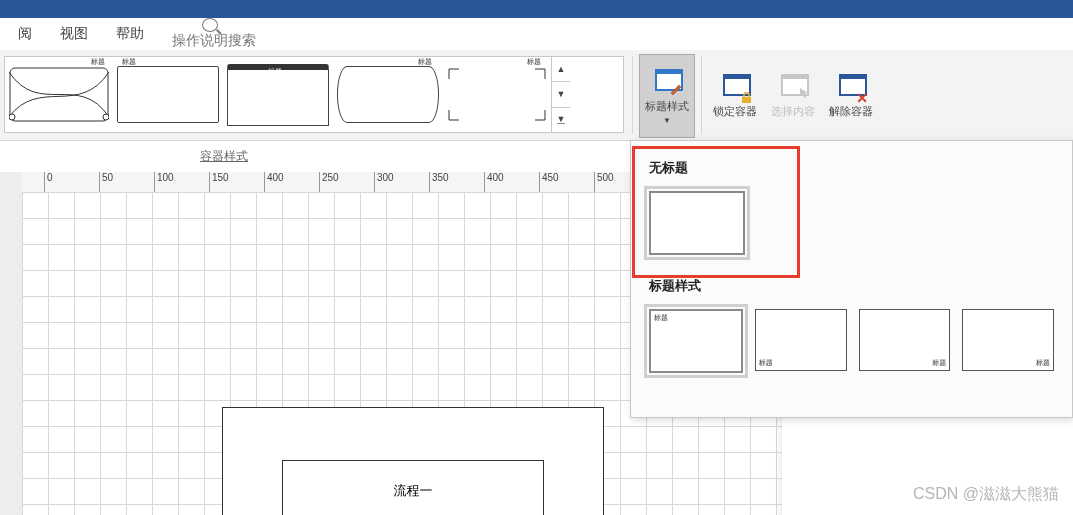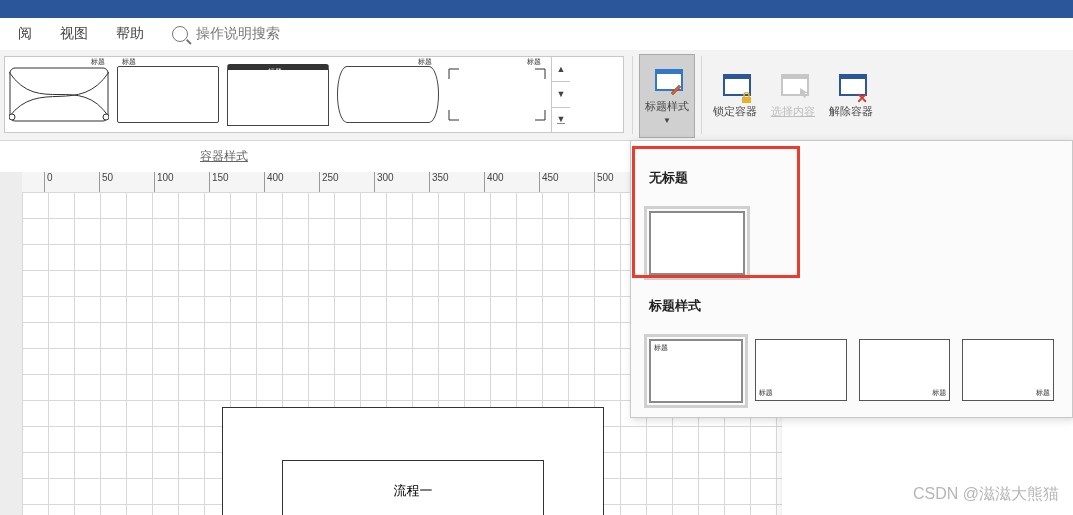--- a/index.html
+++ b/index.html
@@ -46,20 +46,21 @@
     border-right: 3px solid #e83c2c;
     box-sizing: border-box;
     padding-top: 1px;
   }
   .search-area {
     display: flex;
     align-items: center;
     margin-left: 14px;
     color: #777;
     font-size: 14px;
+    flex-direction: column;
   }
   .search-icon {
     width: 14px; height: 14px;
     border: 1.5px solid #777;
     border-radius: 50%;
     margin-right: 8px;
     position: relative;
   }
   .search-icon::after {
     content: "";
@@ -127,21 +128,21 @@
     width: 54px;
     height: 82px;
     margin: 4px 2px;
     display: flex;
     flex-direction: column;
     align-items: center;
     justify-content: center;
     cursor: pointer;
     color: #444;
   }
-  .ribbon-btn.disabled { color: #bdbdbd; text-decoration: underline; }
+  .ribbon-btn.disabled { color: #bdbdbd; }
   .ribbon-btn .icn { width: 28px; height: 28px; margin-bottom: 4px; position: relative; }
   .ribbon-btn .lbl { font-size: 11px; }
   .ribbon-btn .chev { font-size: 8px; margin-top: 2px; }
   .ribbon-btn.active-btn { background: #d0d0d0; border: 1px solid #aaa; }
   .icn-rect {
     width: 24px; height: 18px;
     border: 2px solid #3178c6;
     background: #fff;
     position: absolute;
     top: 2px; left: 2px;
@@ -228,21 +229,21 @@
     background: #fbfbfb;
     border: 1px solid #c8c8c8;
     box-shadow: 2px 2px 8px rgba(0,0,0,0.15);
     z-index: 100;
     padding: 8px;
   }
   .dd-section-title {
     font-size: 13px;
     font-weight: 600;
     color: #222;
-    margin: 20px 10px;
+    margin: 10px 10px;
   }
   .dd-thumb-row { display: flex; gap: 12px; padding: 4px 10px; }
   .dd-thumb {
     width: 92px;
     height: 60px;
     border: 1px solid #555;
     background: #fff;
     position: relative;
     cursor: pointer;
   }

